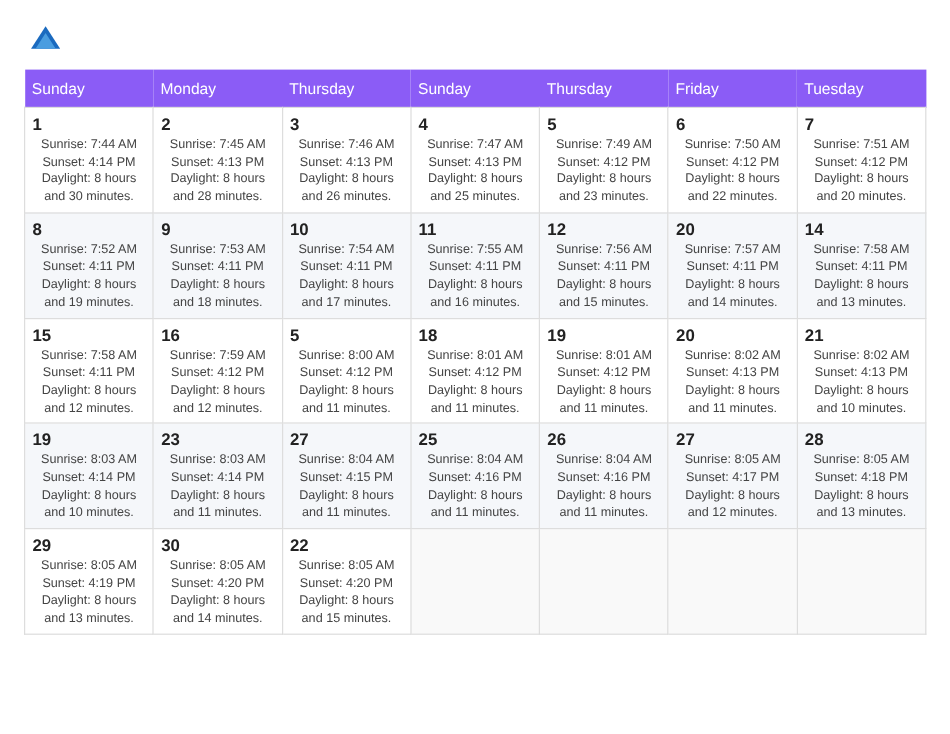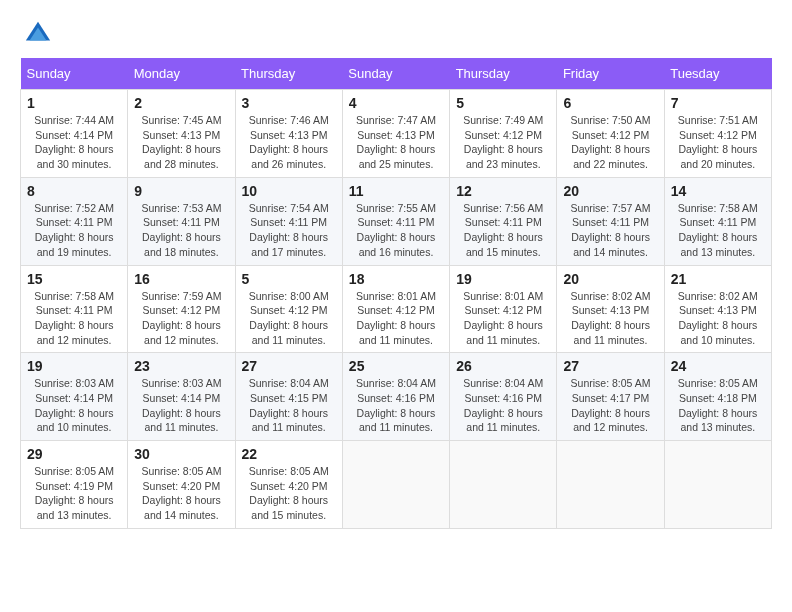--- a/index.html
+++ b/index.html
@@ -345,21 +345,21 @@
         </td>
         <td>
           <span class="day-number">27</span>
         <div class="day-info">
           Sunrise: 8:05 AM<br>
           Sunset: 4:17 PM<br>
           Daylight: 8 hours and 12 minutes.
         </div>
         </td>
         <td>
-          <span class="day-number">24</span>
+          <span class="day-number">28</span>
         <div class="day-info">
           Sunrise: 8:05 AM<br>
           Sunset: 4:18 PM<br>
           Daylight: 8 hours and 13 minutes.
         </div>
         </td>
       </tr>
       <tr>
         <td>
           <span class="day-number">29</span>

